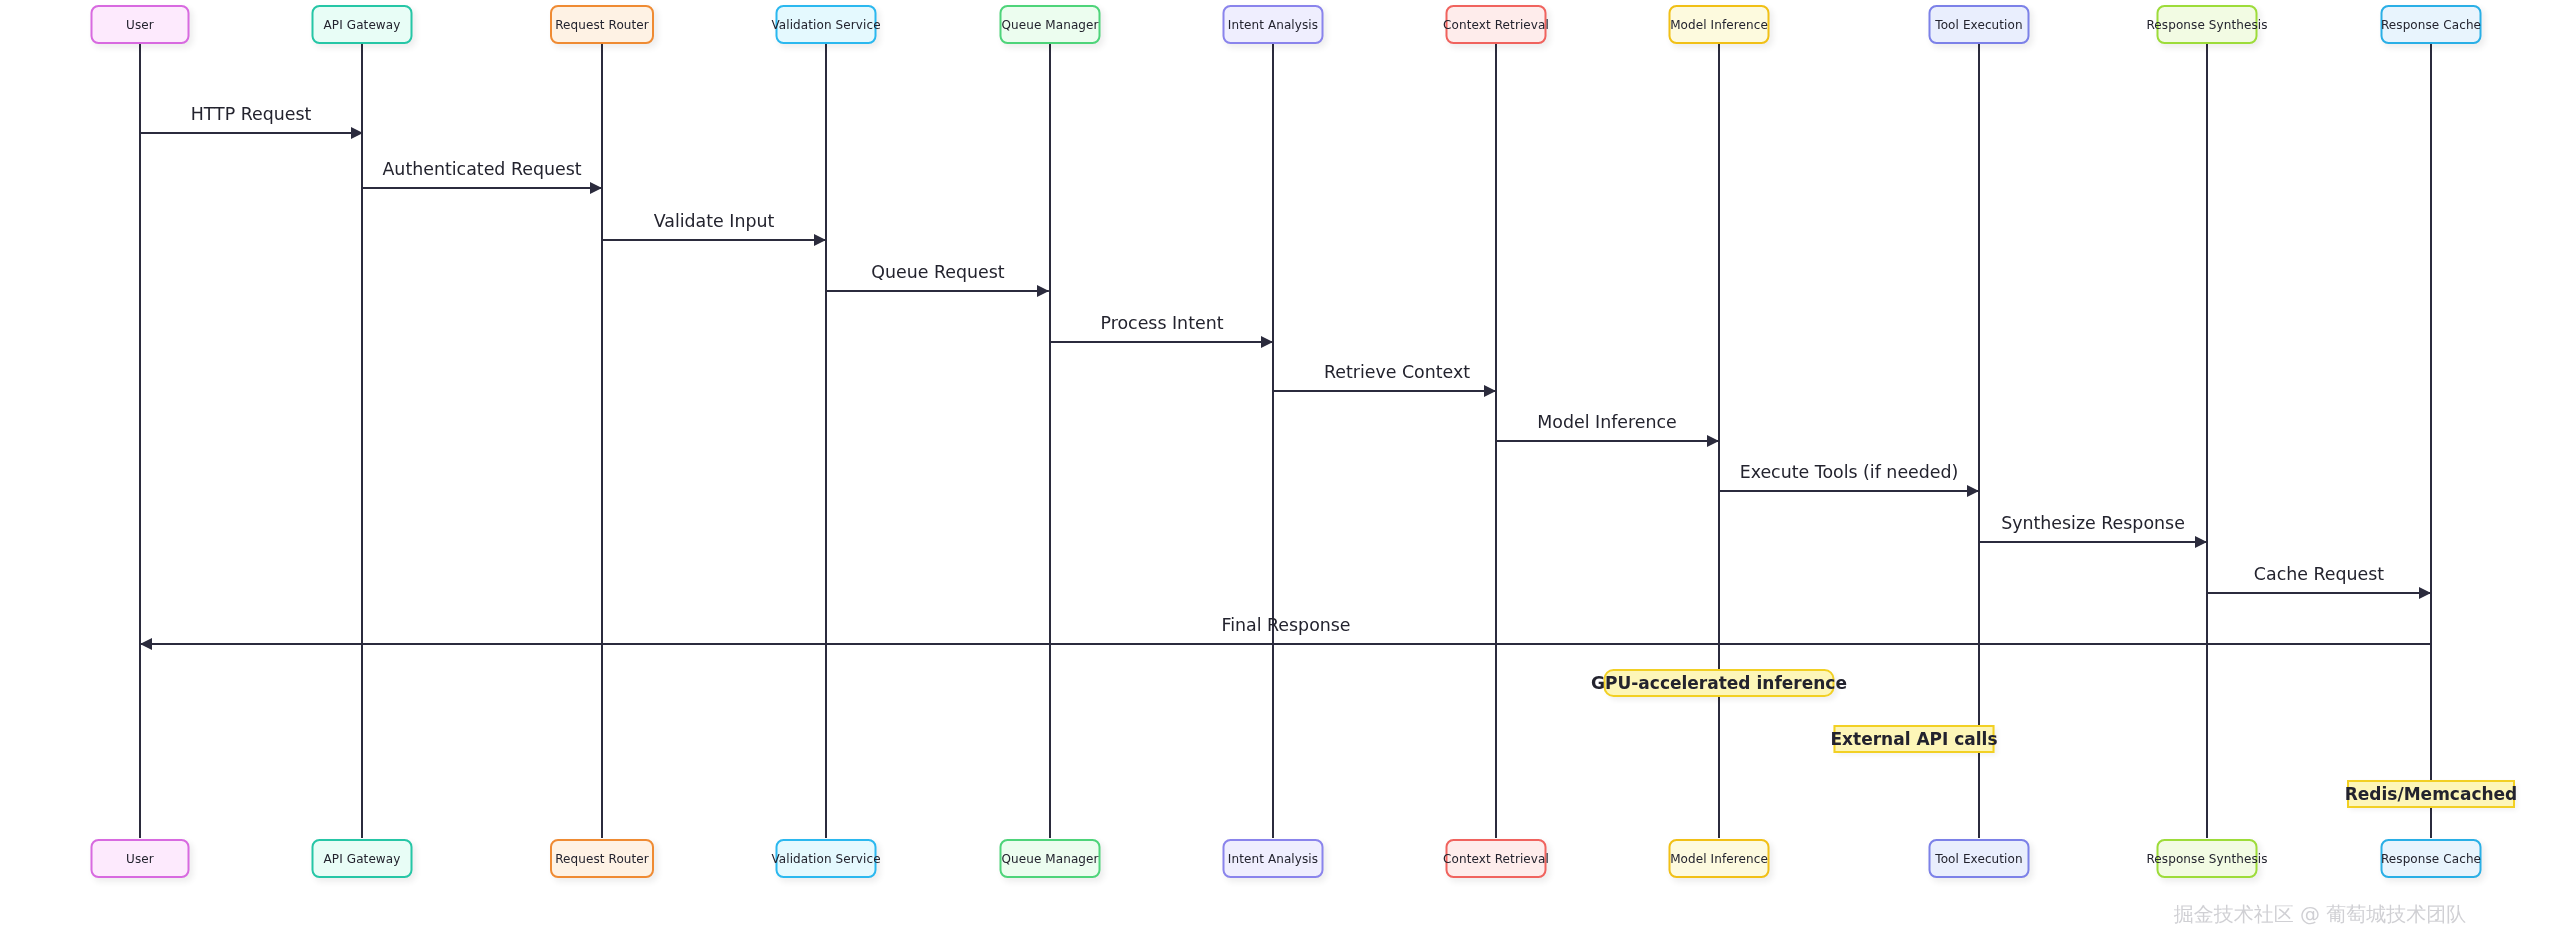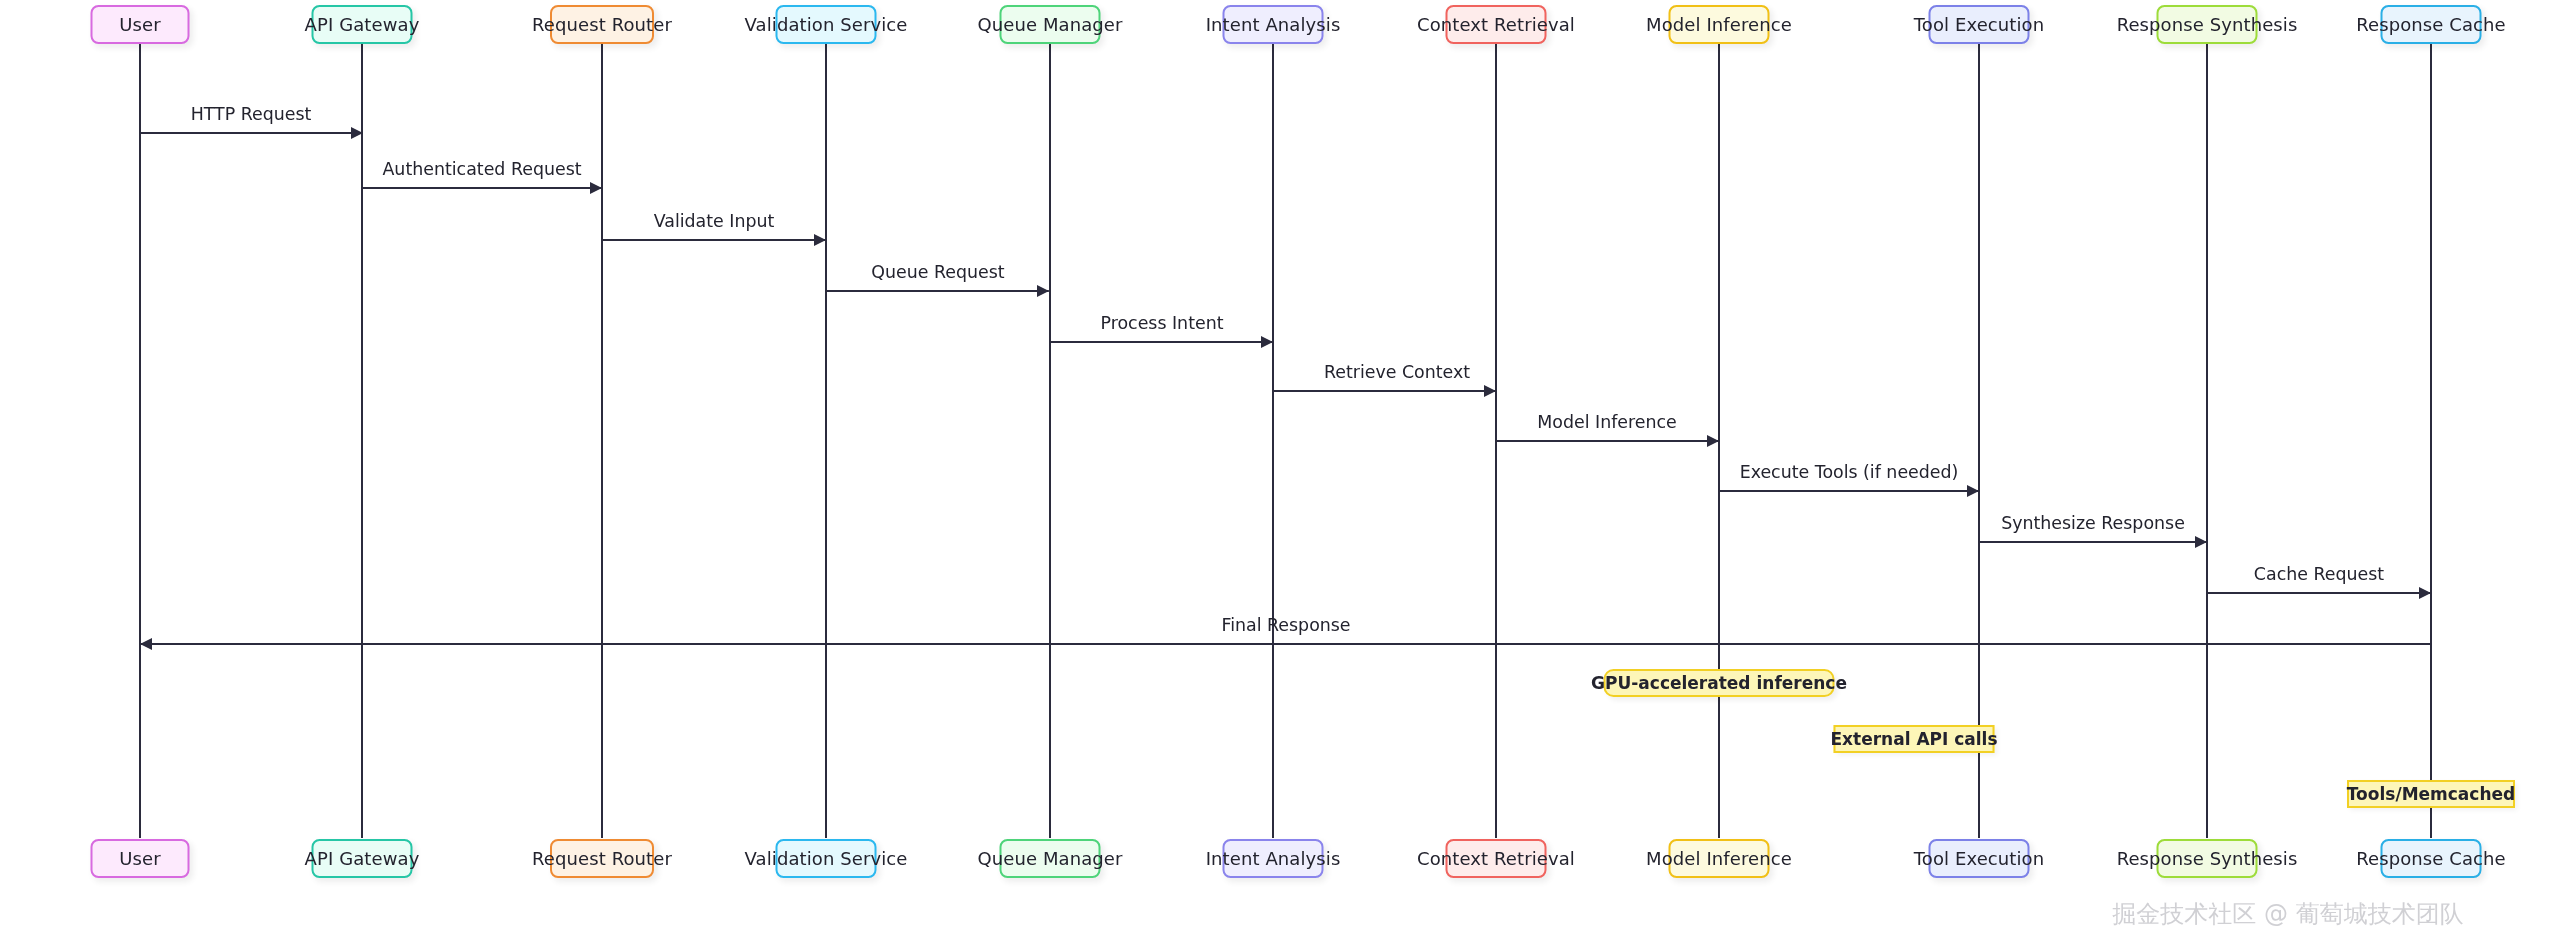--- a/index.html
+++ b/index.html
@@ -34,21 +34,21 @@
     align-items: center;
     justify-content: center;
     border-width: 2px;
     border-style: solid;
     border-radius: 8px;
     box-shadow: 3.4px 3.4px 6px rgba(0,0,0,0.07);
     height: 39px;
     transform: translateX(-50%);
   }
   .participant .plabel {
-    font-size: 18px;
+    font-size: 12px;
     color: #23232e;
     white-space: nowrap;
     letter-spacing: 0.1px;
   }
 
   
   .msg {
     position: absolute;
     height: 0.7px;
   }
@@ -109,25 +109,26 @@
     position: absolute;
     font-size: 56px;
     color: rgba(150,150,160,0.30);
     white-space: nowrap;
     font-family: "DejaVu Sans", "Liberation Sans", sans-serif;
     letter-spacing: 1.3px;
     user-select: none;
   }
   .wm-small {
     position: absolute;
-    font-size: 24px;
+    font-size: 20px;
     color: rgba(150,150,160,0.45);
     white-space: nowrap;
     font-family: "DejaVu Sans", "Liberation Sans", sans-serif;
     user-select: none;
+    margin-left: 32px;
   }
 </style>
 </head>
 <body>
 
 <div id="canvas">
 
   <div id="lifelines">
       <div class="lifeline" style="left: 140px; top: 44px; height: 794px;"></div>
       <div class="lifeline" style="left: 362px; top: 44px; height: 794px;"></div>
@@ -237,21 +238,21 @@
     </div>
 
   <div id="notes">
       <div class="note" style="left: 1719px; top: 669px; width: 231px; border-radius: 10px;">
         <span class="nlabel">GPU-accelerated inference</span>
       </div>
       <div class="note" style="left: 1914px; top: 725px; width: 161px;">
         <span class="nlabel">External API calls</span>
       </div>
       <div class="note" style="left: 2431px; top: 780px; width: 168px;">
-        <span class="nlabel">Tools/Memcached</span>
+        <span class="nlabel">Redis/Memcached</span>
       </div>
     </div>
 
   <div id="participants-bottom">
       <div class="participant" style="left: 140px; top: 839px; width: 99px; border-color: rgb(216, 106, 224); background: rgb(253, 234, 253);">
         <span class="plabel">User</span>
       </div>
       <div class="participant" style="left: 362px; top: 839px; width: 101px; border-color: rgb(38, 198, 166); background: rgb(232, 253, 246);">
         <span class="plabel">API Gateway</span>
       </div>

